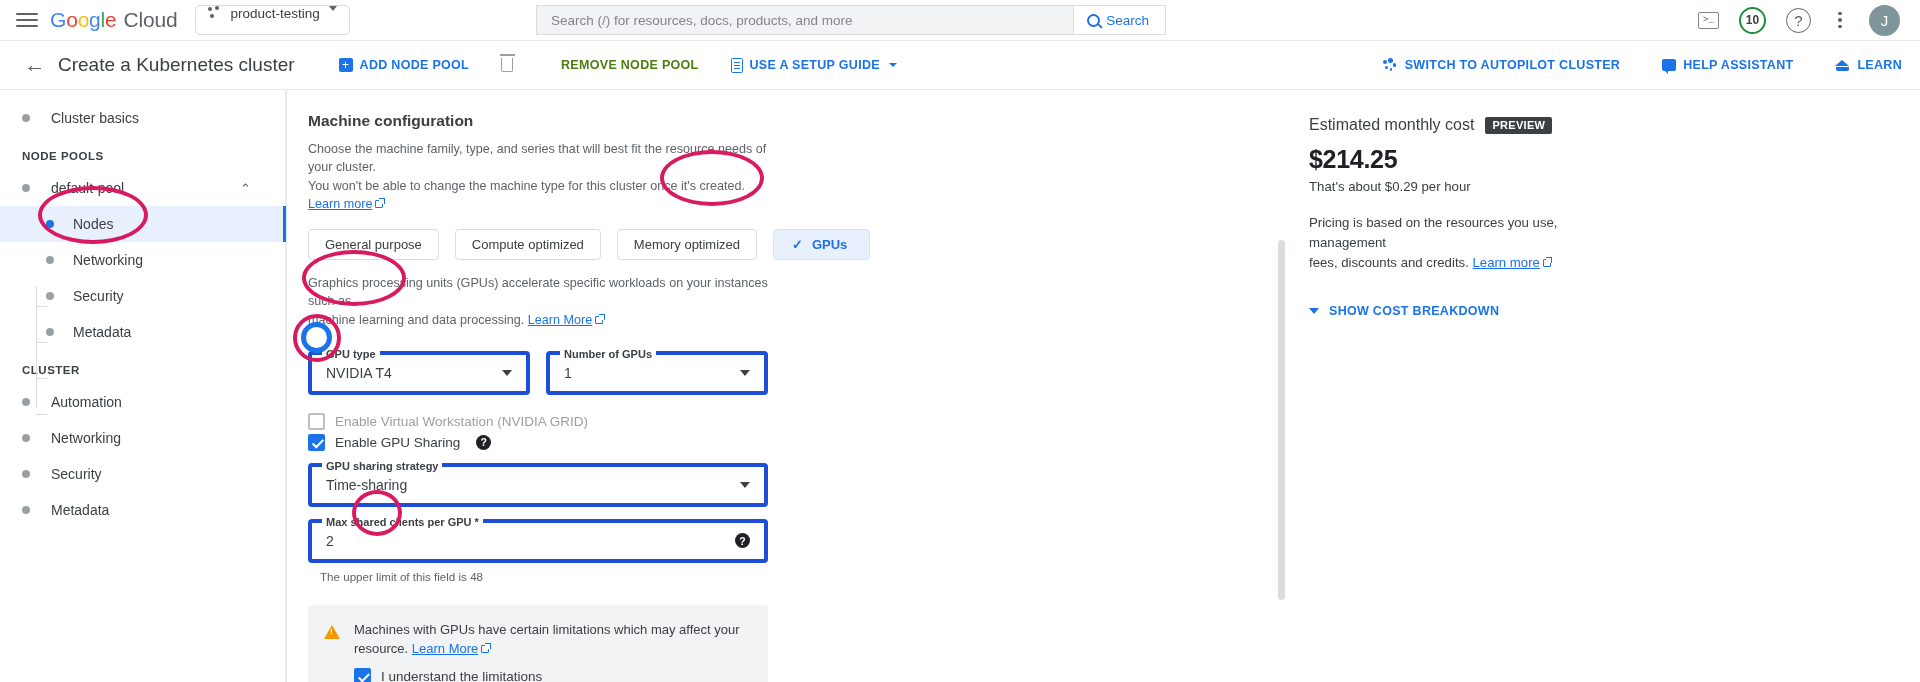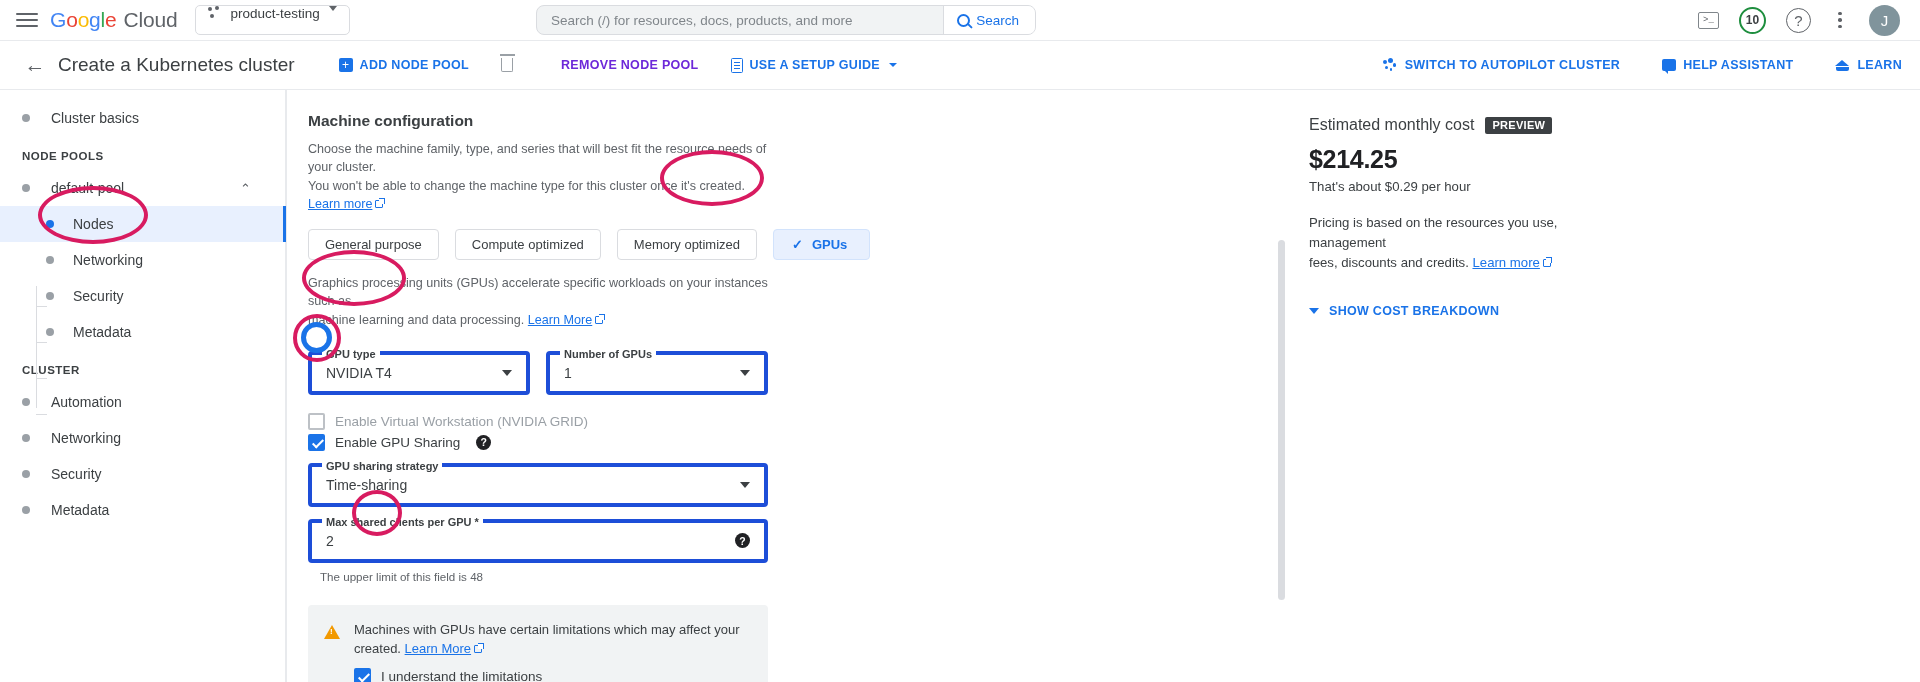--- a/index.html
+++ b/index.html
@@ -35,23 +35,23 @@
   }
   .proj-dots { position:relative; width:13px; height:13px; flex:none; }
   .proj-dots i { position:absolute; background:#5f6368; border-radius:50%; display:block; }
   .proj-dots i:nth-child(1){ width:4px;height:4px; left:0; top:0.5px;}
   .proj-dots i:nth-child(2){ width:4px;height:4px; left:7px; top:0px;}
   .proj-dots i:nth-child(3){ width:4px;height:4px; left:2px; top:8px;}
   .caret-down { width:0;height:0;border-left:4.5px solid transparent;
     border-right:4.5px solid transparent;border-top:5px solid #5f6368; }
 
   .search-wrap {
-    position:absolute; left:536px; width:500px; height:30px;
+    position:absolute; left:536px; width:630px; height:30px;
     display:flex; align-items:flex-start;
-    border:1px solid #dadce0; border-radius:8px; background:#f1f3f4;
+    border:1px solid #dadce0; border-radius:0; background:#f1f3f4;
     overflow:hidden;
   }
   .search-input {
     flex:1; height:100%; border:0; outline:0; background:transparent;
     padding:0 14px; font-size:13.5px; color:#3c4043;
     font-family:"Liberation Sans", sans-serif;
   }
   .search-input::placeholder { color:#80868b; }
   .search-btn {
     display:flex; align-items:center; gap:6px; height:100%;
@@ -86,21 +86,21 @@
     border-bottom:1px solid #e8eaed; background:#fff;
   }
   .back-arrow { width:34px;height:34px; display:flex;align-items:center;justify-content:center;
     cursor:pointer; color:#5f6368; font-size:21px; margin-right:6px;}
   .page-title { font-size:19px; color:#3c4043; margin-right:44px; white-space:nowrap;}
   .act {
     display:flex; align-items:center; gap:7px; color:#1a73e8;
     font-size:12.5px; font-weight:bold; letter-spacing:0.3px;
     cursor:pointer; margin-right:32px; white-space:nowrap;
   }
-  .act.dim { color:#6d28d9;gap:48px; }
+  .act.dim { color:#4d7c0f;gap:48px; }
   .plus-sq { width:14px;height:14px;background:#1a73e8;border-radius:2px;color:#fff;
     display:flex;align-items:center;justify-content:center;font-size:12px;line-height:1;
     font-weight:normal; flex:none;}
   .trash { width:12px;height:14px;border:1.5px solid #9aa0a6;border-top:0;
     border-radius:0 0 2px 2px; position:relative; flex:none;}
   .trash::before{content:"";position:absolute;top:-4px;left:-2.5px;width:15px;height:1.8px;
     background:#9aa0a6;}
   .doc-ico { width:12px;height:15px;border:1.6px solid #1a73e8;border-radius:1.5px;
     position:relative; flex:none;}
   .doc-ico::after{content:"";position:absolute;left:2px;top:3px;width:6px;height:1.4px;
@@ -455,21 +455,21 @@
       <span class="qmark" style="margin-left:auto;">?</span>
     </div>
 
     <div class="helper">The upper limit of this field is 48</div>
 
     <div class="warn-box">
       <span class="warn-tri"></span>
       <div>
         <div class="warn-txt">
           <span>Machines with GPUs have certain limitations which may affect your</span><br>
-          <span>created. </span><a class="lnk">Learn More</a><span class="ext"></span>
+          <span>resource. </span><a class="lnk">Learn More</a><span class="ext"></span>
         </div>
         <div class="cb-row" style="margin-top:10px;">
           <span class="cb checked"></span>
           <span class="cb-lbl">I understand the limitations</span>
         </div>
       </div>
     </div>
 
     <div class="scrollbar"></div>
   </div>

